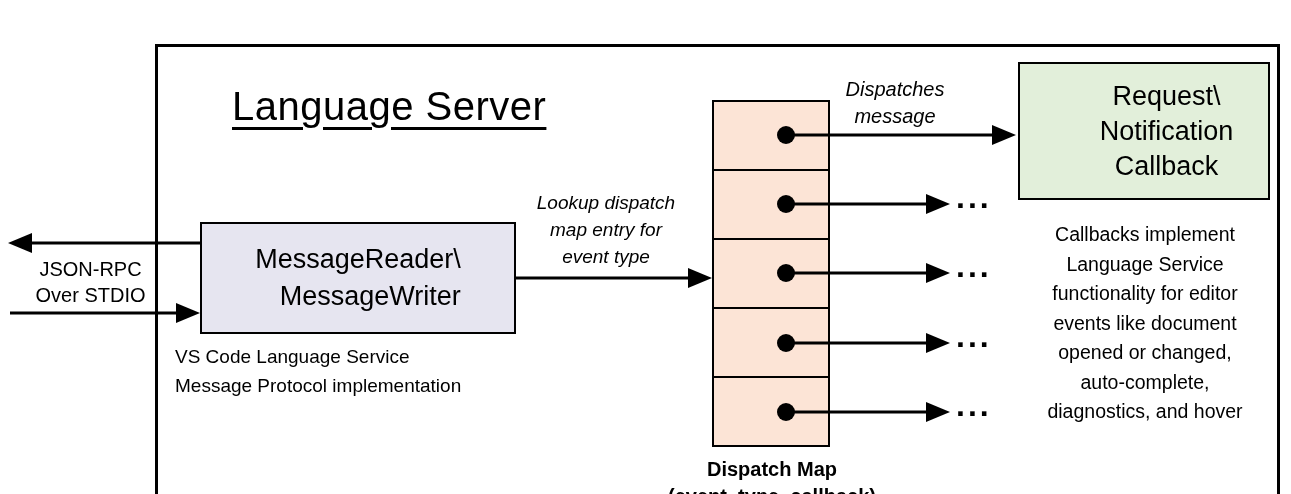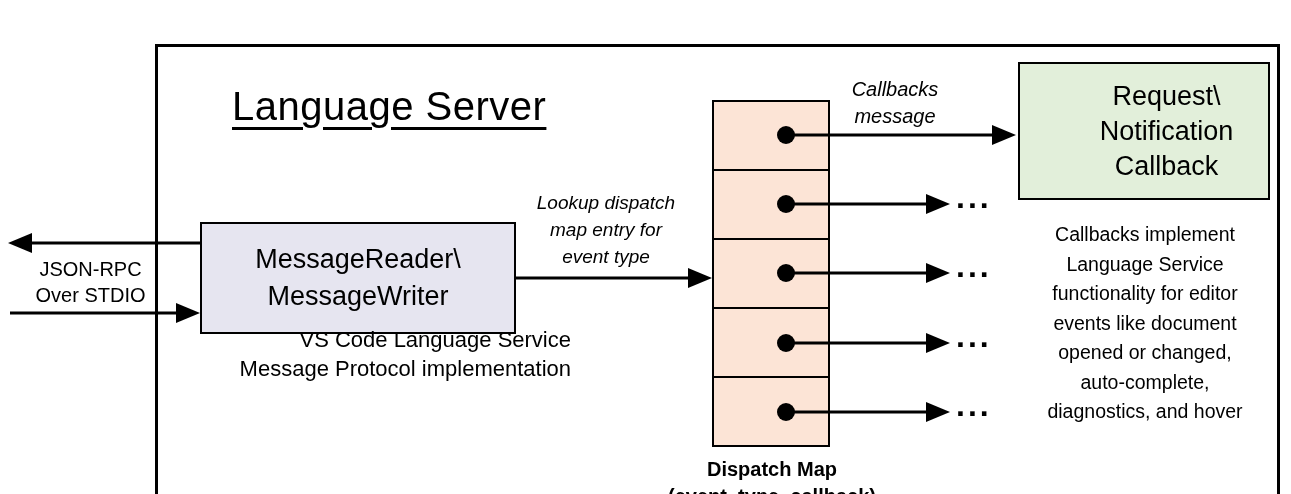--- a/index.html
+++ b/index.html
@@ -42,30 +42,30 @@
     font-size: 20px;
     line-height: 26px;
   }
   .message-box {
     position: absolute;
     left: 200px; top: 190px;
     width: 316px; height: 112px;
     background: #e6e5f0;
     border: 2px solid #000;
     display: flex; align-items: center; justify-content: center;
-    text-align: center;
+    text-align: right;
     font-size: 27px;
     line-height: 37px;
   }
   .message-caption {
     position: absolute;
-    left: 175px; top: 293px;
+    left: 175px; top: 310px;
     width: 396px;
-    text-align: right;
-    font-size: 22px;
+    text-align: left;
+    font-size: 19px;
     line-height: 29px;
   }
   .lookup-label {
     position: absolute;
     left: 518px; top: 157px;
     width: 176px;
     text-align: center;
     font-style: italic;
     font-size: 19px;
     line-height: 27px;
@@ -166,21 +166,21 @@
     <div class="dispatch-cell"></div>
     <div class="dispatch-cell"></div>
     <div class="dispatch-cell"></div>
     <div class="dispatch-cell"></div>
     <div class="dispatch-cell"></div>
   </div>
 
   <div class="dispatch-caption ml">Dispatch Map
 (event_type, callback)</div>
 
-  <div class="dispatch-arrow-label ml">Callbacks
+  <div class="dispatch-arrow-label ml">Dispatches
 message</div>
 
   <div class="callback-box">
     <div class="ml">Request\
 Notification
 Callback</div>
   </div>
 
   <div class="callbacks-note ml">Callbacks implement
 Language Service

